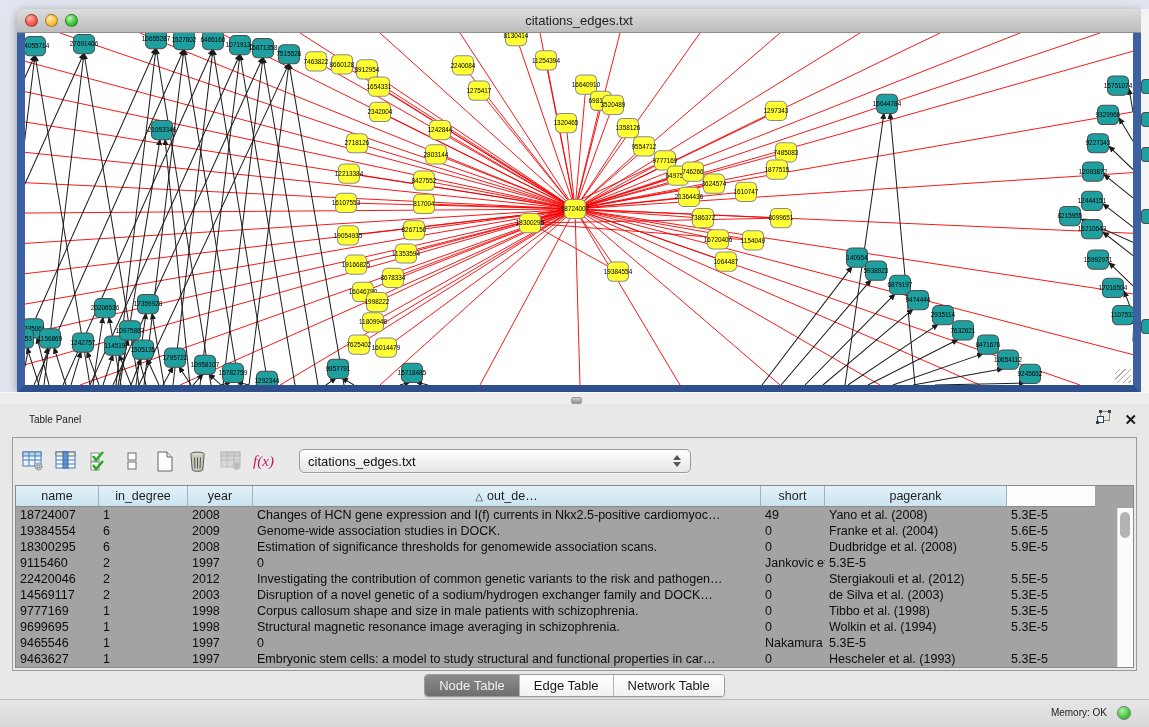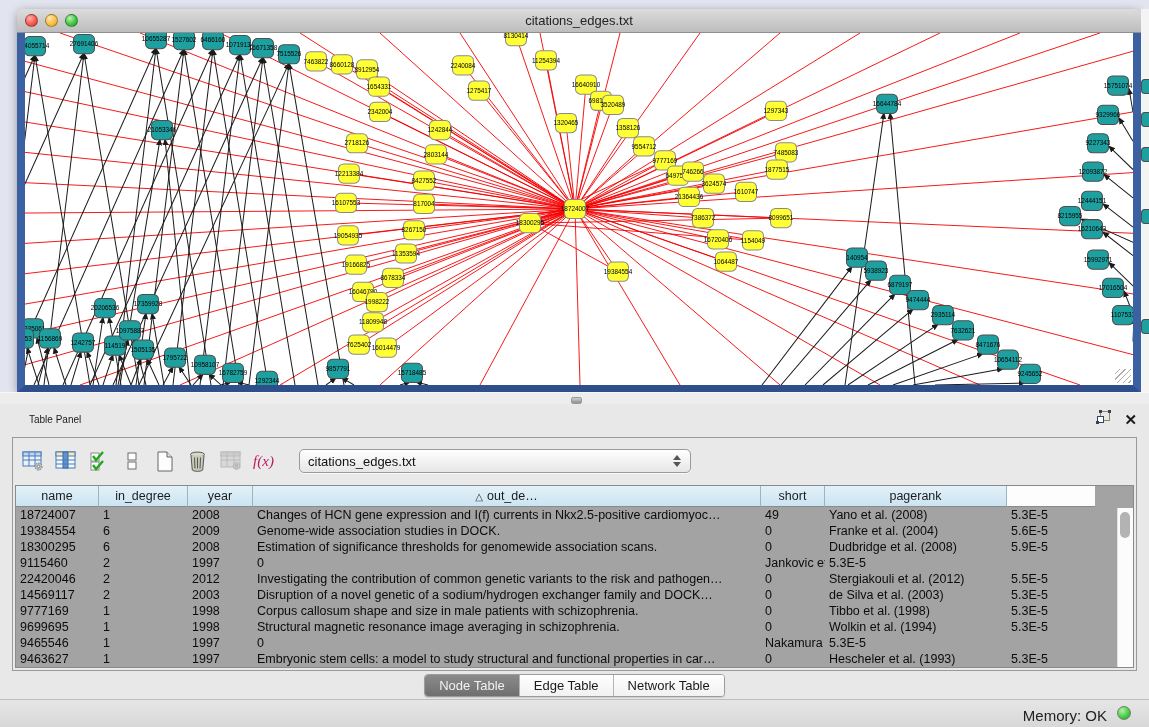--- a/index.html
+++ b/index.html
@@ -76,21 +76,21 @@
       align-items:center;justify-content:center;}
   .seg{display:flex;height:21px;border:1px solid #9c9c9c;border-radius:4px;overflow:hidden;
       background:#fdfdfd;box-shadow:0 1px 1px rgba(0,0,0,.12);}
   .seg-item{padding:0 14px;display:flex;align-items:center;font-size:13px;color:#1a1a1a;
       border-right:1px solid #b5b5b5;background:linear-gradient(#ffffff,#f1f1f1);}
   .seg-item:last-child{border-right:none;}
   .seg-item.selected{background:linear-gradient(#8b8b8b,#6f6f6f);color:#f1f1f1;}
   
   .statusbar{position:absolute;left:0;top:699px;width:1149px;height:28px;
       background:linear-gradient(#e6e6e6,#d7d7d7);border-top:1px solid #bdbdbd;}
-  .mem{position:absolute;right:42px;top:7px;font-size:15px;color:#222;}
+  .mem{position:absolute;right:42px;top:7px;font-size:10px;color:#222;}
   .mem-dot{position:absolute;right:18px;top:6px;width:14px;height:14px;border-radius:50%;
       background:radial-gradient(circle at 35% 30%,#b4f0a8,#3ecb3e 60%,#2c9a2c);
       border:1px solid #7a7a7a;box-sizing:border-box;}
 </style>
 </head>
 <body>
 
 <div class="top-bg"></div>
 
 <div class="net-window">

